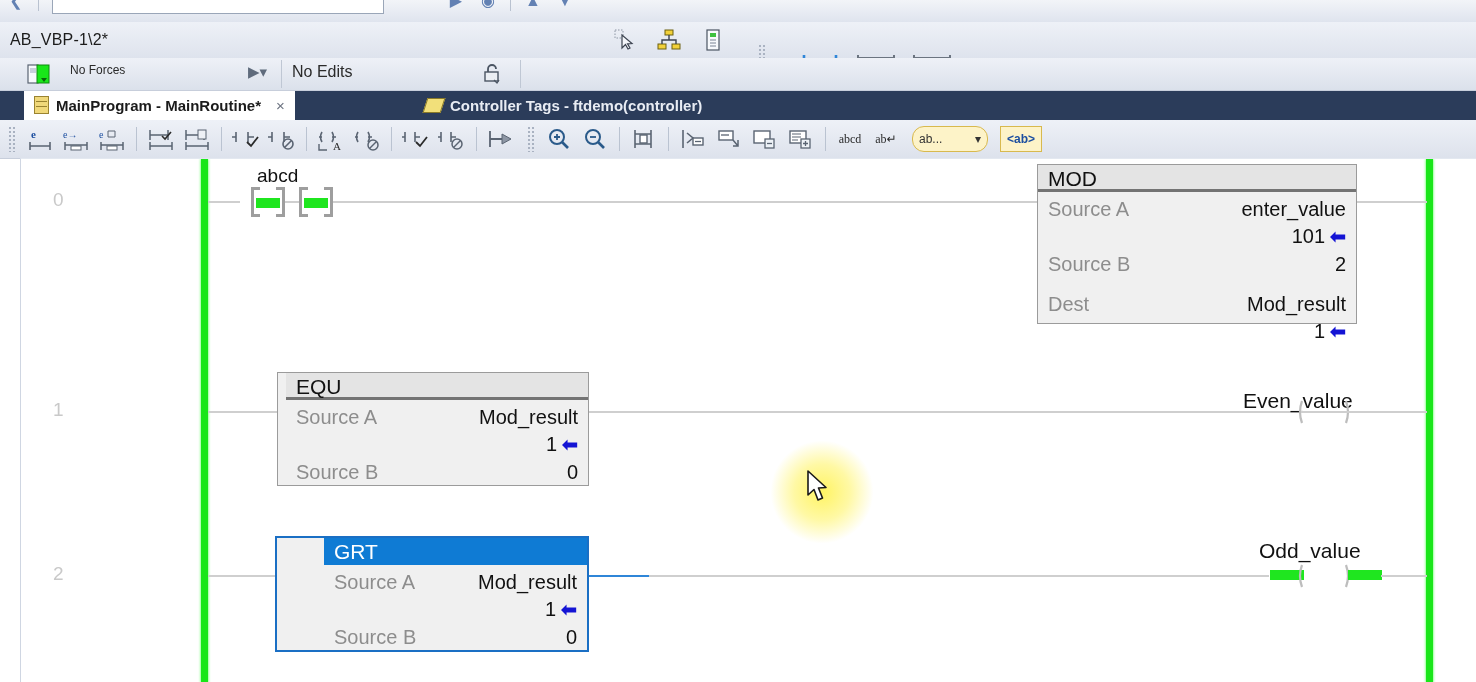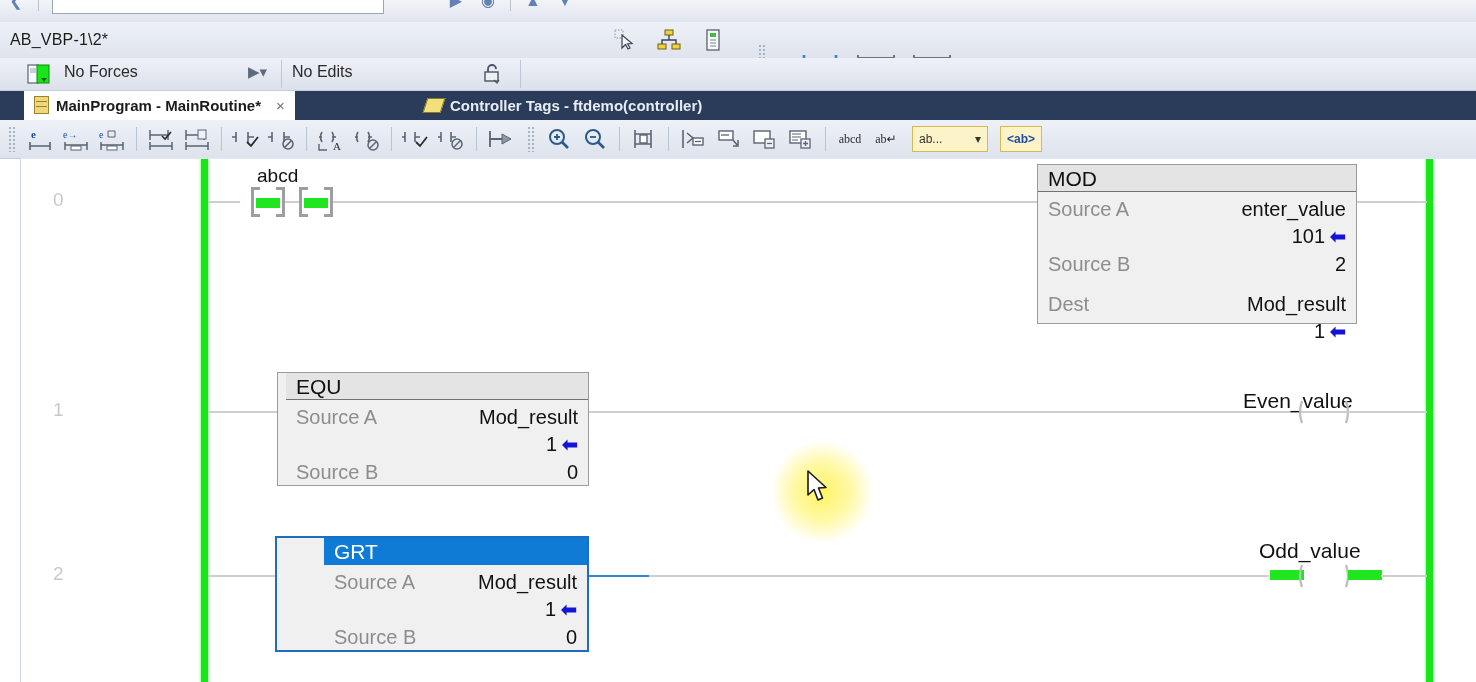--- a/index.html
+++ b/index.html
@@ -151,21 +151,21 @@
 
   
   .blk {
     position: absolute;
     background: #f0f0f0;
     border: 1px solid #9b9b9b;
     box-sizing: border-box;
   }
   .blk.sel { border: 2px solid #1a6fc4; background: #f0f0f0; }
   .blk-hdr {
-    height: 27px; background: #e4e4e4; border-bottom: 1px solid #737373;
+    height: 27px; background: #e4e4e4; border-bottom: 3px solid #737373;
     font-size: 21px; color: #111; padding-left: 10px; line-height: 27px;
     box-sizing: border-box;
   }
   .blk.sel .blk-hdr { background: #0f7bd4; color: #ffffff; border-bottom: none; }
   .blk-body { padding: 3px 10px 6px 10px; }
   .blk-line {
     display: flex; justify-content: space-between; align-items: baseline;
     font-size: 20px; line-height: 28px;
   }
   .blk-lbl { color: #8d8d8d; }
@@ -482,21 +482,21 @@
         <rect x="15" y="13" width="9" height="9" fill="#eef2f7" stroke="#5a6472" stroke-width="1.3"></rect>
         <path d="M17 17.5 h5 M19.5 15 v5" stroke="#5a6472" stroke-width="1.3"></path>
       </svg>
     </span>
 
     <span class="rt-sep"></span>
 
     <span class="rt-btn rt-txt">abcd</span>
     <span class="rt-btn rt-txt">ab↵</span>
 
-    <span class="rt-box" style="margin-left:8px;width:62px;justify-content:space-between;">
+    <span class="rt-box" style="margin-left:8px;width:62px;justify-content:space-between;border-radius:12px;">
       <span>ab...</span>
       <span>▾</span>
     </span>
 
     <span class="rt-box blue" style="margin-left:12px;">&lt;ab&gt;</span>
   </div>
 
   <div class="canvas">
 
     <div class="rail left"></div>
@@ -618,21 +618,21 @@
   <div style="position:absolute; left:0; top:58px; width:1476px; height:32px;
               background:linear-gradient(#eef1f7,#dbe1eb); border-bottom:1px solid #c7cedb;">
     <span style="position:absolute;left:26px;top:4px;width:26px;height:24px;">
       <svg class="ic" width="26" height="24" viewBox="0 0 26 24">
         <rect x="2" y="3" width="10" height="18" fill="#f7f9fc" stroke="#5a6472" stroke-width="1.2"></rect>
         <rect x="4" y="6" width="6" height="5" fill="#c8cfda"></rect>
         <rect x="11" y="3" width="12" height="18" fill="#19e619" stroke="#0f8a0f" stroke-width="1"></rect>
         <path d="M15 16 l3 4 l3 -4 z" fill="#0a660a"></path>
       </svg>
     </span>
-    <span style="position:absolute;left:64px;top:5px;font-size:16px;color:#2a2a2a;">No Forces</span>
+    <span style="position:absolute;left:70px;top:5px;font-size:12px;color:#2a2a2a;">No Forces</span>
     <span style="position:absolute;left:248px;top:5px;font-size:15px;color:#5f6b7c;">▶​▾</span>
     <span style="position:absolute;left:281px;top:2px;width:1px;height:28px;background:#bfc7d4;"></span>
     <span style="position:absolute;left:292px;top:5px;font-size:16px;color:#2a2a2a;">No Edits</span>
     <span style="position:absolute;left:480px;top:4px;width:24px;height:24px;">
       <svg class="ic" width="24" height="24" viewBox="0 0 24 24">
         <path d="M8 10 v-3 a4 4 0 0 1 8 0" fill="none" stroke="#4b5563" stroke-width="1.8"></path>
         <rect x="5" y="10" width="13" height="9" fill="#eceff4" stroke="#4b5563" stroke-width="1.4"></rect>
         <path d="M14 18 l3 3 l2 -3" fill="none" stroke="#4b5563" stroke-width="1.3"></path>
       </svg>
     </span>

